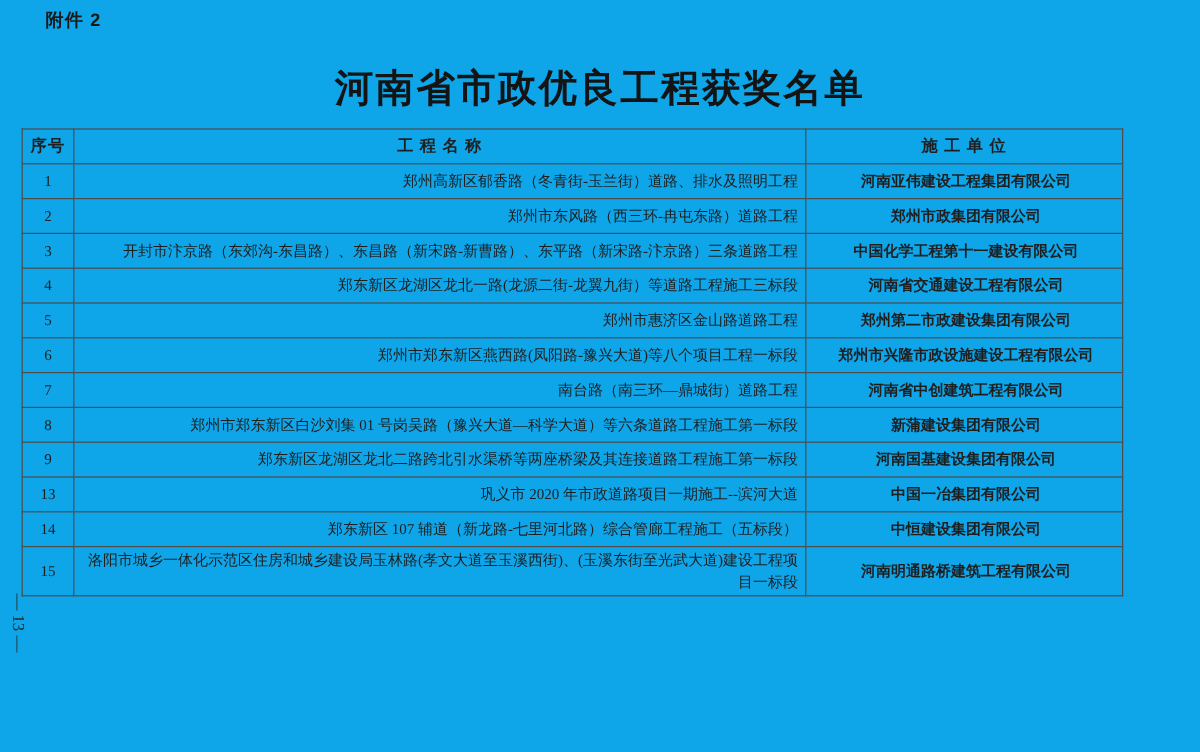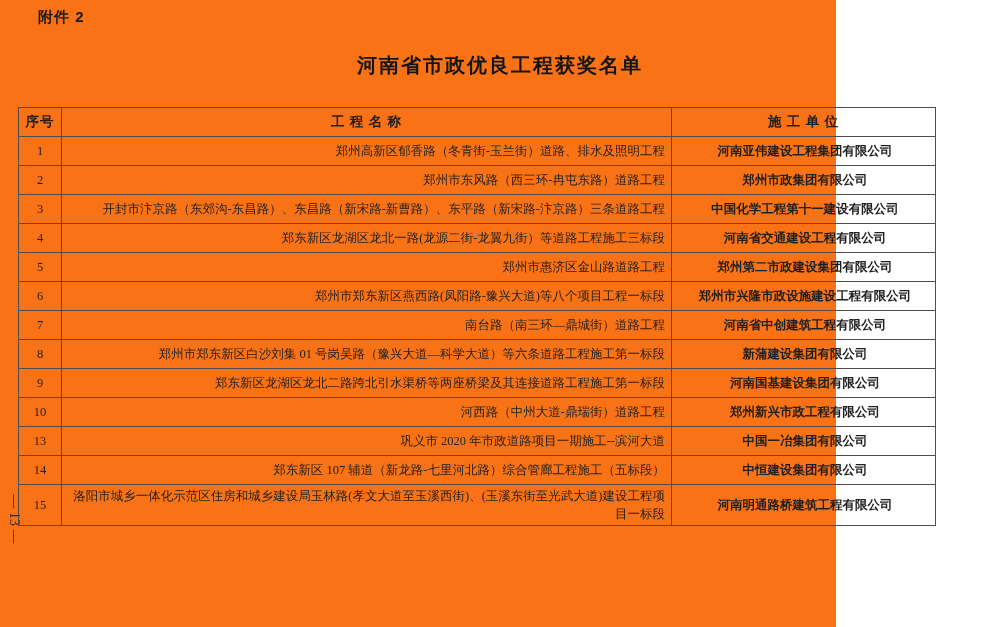--- a/index.html
+++ b/index.html
@@ -5,40 +5,40 @@
   * { margin: 0; padding: 0; box-sizing: border-box; }
   html, body {
     width: 1000px; height: 627px;
     background: #ffffff;
     font-family: "Liberation Serif", "DejaVu Serif", serif;
     color: #1f1f1f;
     overflow: hidden;
   }
   .page {
     position: relative;
-    width: 836px; height: 627px;
-    background: #f97316;
+    width: 1000px; height: 627px;
+    background: #0ea5e9;
   }
   .attachment-label {
     position: absolute;
     left: 38px; top: 8px;
     font-family: "Liberation Sans", "DejaVu Sans", sans-serif;
     font-weight: bold;
     font-size: 15px;
     letter-spacing: 1px;
     color: #1a1a1a;
   }
   .doc-title {
     position: absolute;
     left: 0; top: 52px;
     width: 1000px;
     text-align: center;
     font-family: "Liberation Sans", "DejaVu Sans", sans-serif;
     font-weight: bold;
-    font-size: 20px;
+    font-size: 32px;
     letter-spacing: 2px;
     color: #141414;
   }
   .page-number {
     position: absolute;
     left: -34px; top: 509px;
     width: 92px; height: 20px;
     text-align: center;
     font-size: 14px;
     color: #2a2a2a;
@@ -158,25 +158,20 @@
       <td class="c-project">郑州市郑东新区白沙刘集 01 号岗吴路（豫兴大道—科学大道）等六条道路工程施工第一标段</td>
       <td class="c-company">新蒲建设集团有限公司</td>
     </tr>
 
     <tr>
       <td class="c-no">9</td>
       <td class="c-project">郑东新区龙湖区龙北二路跨北引水渠桥等两座桥梁及其连接道路工程施工第一标段</td>
       <td class="c-company">河南国基建设集团有限公司</td>
     </tr>
 
-    <tr>
-      <td class="c-no">10</td>
-      <td class="c-project">河西路（中州大道-鼎瑞街）道路工程</td>
-      <td class="c-company">郑州新兴市政工程有限公司</td>
-    </tr>
 
 
 
     <tr>
       <td class="c-no">13</td>
       <td class="c-project">巩义市 2020 年市政道路项目一期施工--滨河大道</td>
       <td class="c-company">中国一冶集团有限公司</td>
     </tr>
 
     <tr>

